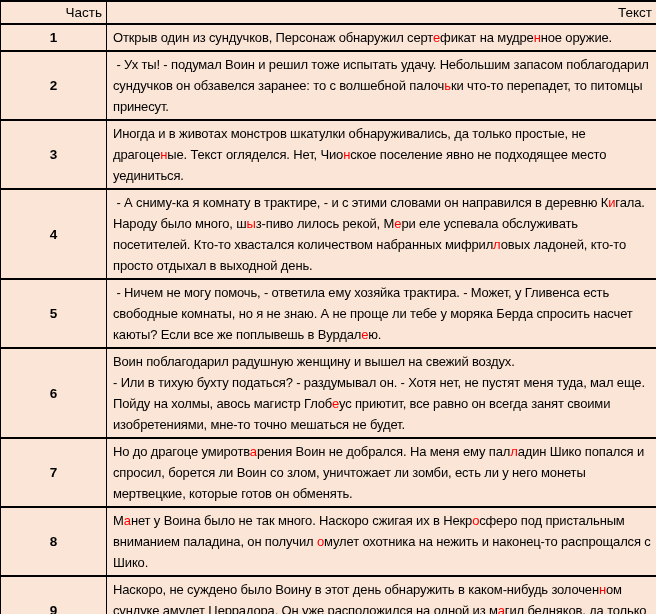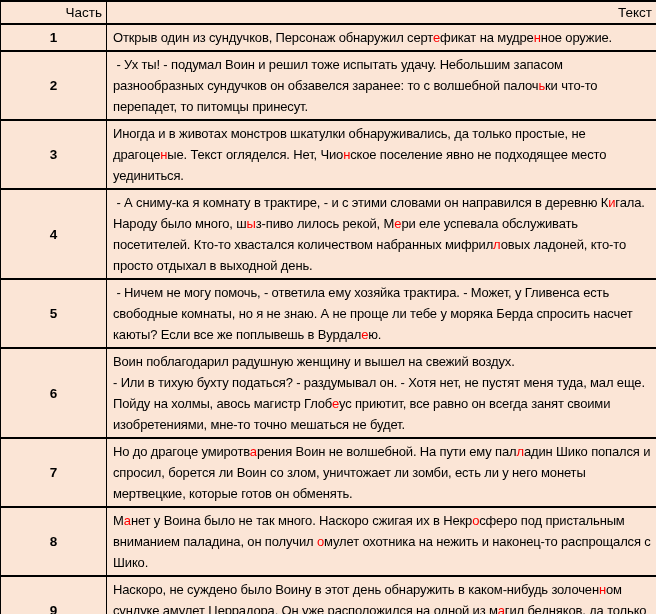--- a/index.html
+++ b/index.html
@@ -73,42 +73,42 @@
       <th class="header-cell">Текст</th>
     </tr>
   </thead>
   <tbody>
       <tr>
         <td class="part-cell">1</td>
         <td class="text-cell"><span>Открыв один из сундучков, Персонаж обнаружил серт</span><span class="red-letter">е</span><span>фикат на мудре</span><span class="red-letter">н</span><span>ное оружие.</span></td>
       </tr>
       <tr>
         <td class="part-cell">2</td>
-        <td class="text-cell"><span> - Ух ты! - подумал Воин и решил тоже испытать удачу. Небольшим запасом разнообразных сундучков он обзавелся заранее: то с волшебной палоч</span><span class="red-letter">ь</span><span>ки что-то перепадет, то питомцы принесут.</span></td>
+        <td class="text-cell"><span> - Ух ты! - подумал Воин и решил тоже испытать удачу. Небольшим запасом поблагодарил сундучков он обзавелся заранее: то с волшебной палоч</span><span class="red-letter">ь</span><span>ки что-то перепадет, то питомцы принесут.</span></td>
       </tr>
       <tr>
         <td class="part-cell">3</td>
         <td class="text-cell"><span>Иногда и в животах монстров шкатулки обнаруживались, да только простые, не драгоце</span><span class="red-letter">н</span><span>ые. Текст огляделся. Нет, Чио</span><span class="red-letter">н</span><span>ское поселение явно не подходящее место уединиться.</span></td>
       </tr>
       <tr>
         <td class="part-cell">4</td>
         <td class="text-cell"><span> - А сниму-ка я комнату в трактире, - и с этими словами он направился в деревню К</span><span class="red-letter">и</span><span>гала. Народу было много, ш</span><span class="red-letter">ы</span><span>з-пиво лилось рекой, М</span><span class="red-letter">е</span><span>ри еле успевала обслуживать посетителей. Кто-то хвастался количеством набранных мифрил</span><span class="red-letter">л</span><span>овых ладоней, кто-то просто отдыхал в выходной день.</span></td>
       </tr>
       <tr>
         <td class="part-cell">5</td>
         <td class="text-cell"><span> - Ничем не могу помочь, - ответила ему хозяйка трактира. - Может, у Гливенса есть свободные комнаты, но я не знаю. А не проще ли тебе у моряка Берда спросить насчет каюты? Если все же поплывешь в Вурдал</span><span class="red-letter">е</span><span>ю.</span></td>
       </tr>
       <tr>
         <td class="part-cell">6</td>
         <td class="text-cell"><span>Воин поблагодарил радушную женщину и вышел на свежий воздух.
 - Или в тихую бухту податься? - раздумывал он. - Хотя нет, не пустят меня туда, мал еще. Пойду на холмы, авось магистр Глоб</span><span class="red-letter">е</span><span>ус приютит, все равно он всегда занят своими изобретениями, мне-то точно мешаться не будет.</span></td>
       </tr>
       <tr>
         <td class="part-cell">7</td>
-        <td class="text-cell"><span>Но до драгоце умиротв</span><span class="red-letter">а</span><span>рения Воин не волшебной. На пути ему пал</span><span class="red-letter">л</span><span>адин Шико попался и спросил, борется ли Воин со злом, уничтожает ли зомби, есть ли у него монеты мертвецкие, которые готов он обменять.</span></td>
+        <td class="text-cell"><span>Но до драгоце умиротв</span><span class="red-letter">а</span><span>рения Воин не добрался. На меня ему пал</span><span class="red-letter">л</span><span>адин Шико попался и спросил, борется ли Воин со злом, уничтожает ли зомби, есть ли у него монеты мертвецкие, которые готов он обменять.</span></td>
       </tr>
       <tr>
         <td class="part-cell">8</td>
         <td class="text-cell"><span>М</span><span class="red-letter">а</span><span>нет у Воина было не так много. Наскоро сжигая их в Некр</span><span class="red-letter">о</span><span>сферо под пристальным вниманием паладина, он получил </span><span class="red-letter">о</span><span>мулет охотника на нежить и наконец-то распрощался с Шико.</span></td>
       </tr>
       <tr>
         <td class="part-cell">9</td>
         <td class="text-cell"><span>Наскоро, не суждено было Воину в этот день обнаружить в каком-нибудь золочен</span><span class="red-letter">н</span><span>ом сундуке амулет Церрадора. Он уже расположился на одной из м</span><span class="red-letter">а</span><span>гил бедняков, да только сундуч</span></td>
       </tr>
     </tbody>

